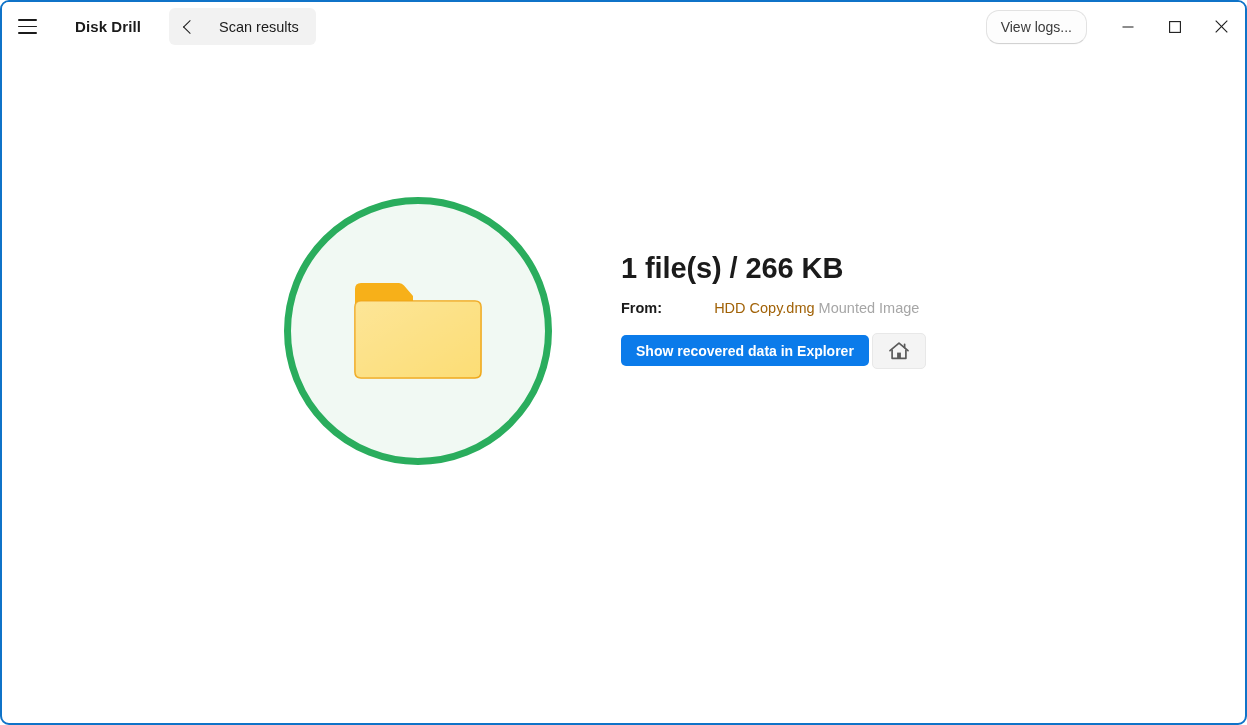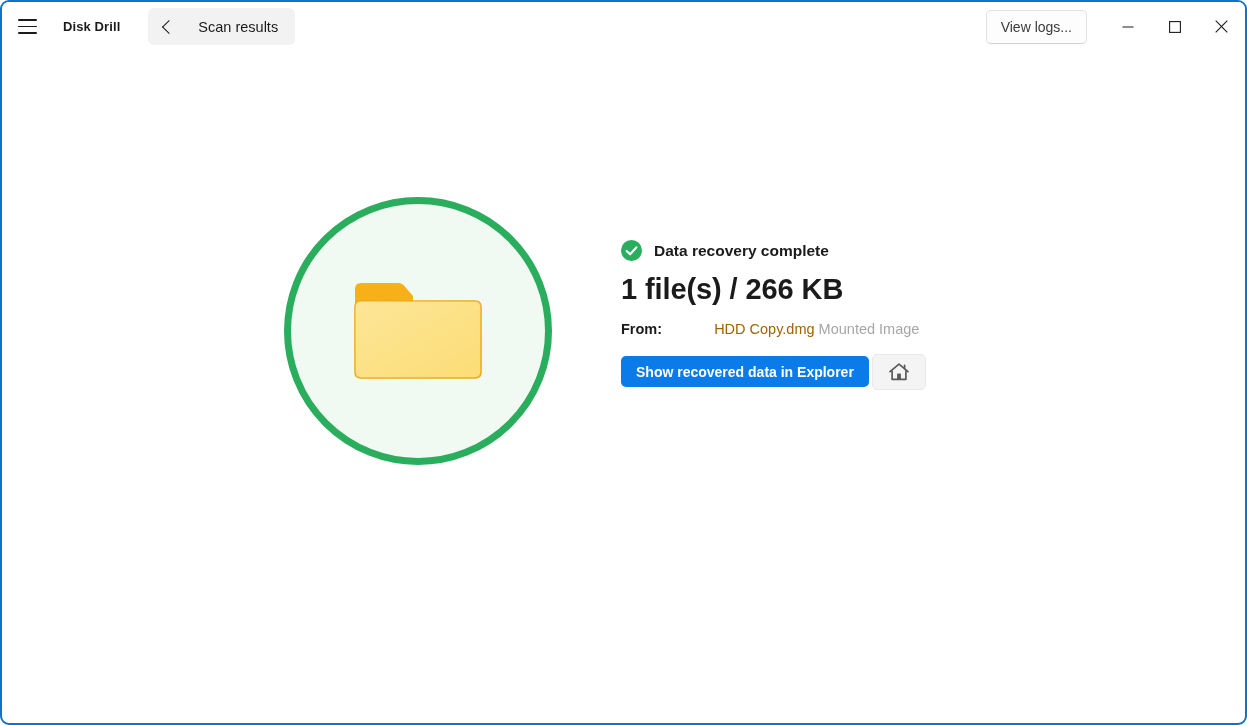--- a/index.html
+++ b/index.html
@@ -54,22 +54,22 @@
   }
   .hamburger span {
     display: block;
     width: 19px;
     height: 1.6px;
     background: #1b1b1b;
     border-radius: 1px;
   }
 
   .app-title {
-    margin-left: 16px;
-    font-size: 13px;
+    margin-left: 28px;
+    font-size: 15px;
     font-weight: bold;
     color: #1b1b1b;
     letter-spacing: 0.1px;
   }
 
   .back-chip {
     margin-left: 28px;
     height: 37px;
     display: flex;
     align-items: center;
@@ -103,21 +103,21 @@
 
   .viewlogs {
     height: 32px;
     padding: 0 14px;
     margin-right: 17px;
     display: flex;
     align-items: center;
     background: #fdfdfd;
     border: 1px solid #e2e2e2;
     border-bottom-color: #d2d2d2;
-    border-radius: 5px;
+    border-radius: 13px;
     font-size: 14px;
     color: #3b3b3b;
     cursor: pointer;
     box-shadow: 0 1px 0 rgba(0,0,0,0.02);
     margin-left: 44px;
   }
 
   .wbtn {
     width: 47px;
     height: 49px;
@@ -292,27 +292,20 @@
           <linearGradient id="fgrad" x1="0" y1="0" x2="1" y2="1">
             <stop offset="0%" stop-color="#ffffff" stop-opacity="0.45"></stop>
             <stop offset="100%" stop-color="#ffffff" stop-opacity="0"></stop>
           </linearGradient>
         </defs>
       </svg>
     </div>
 
     <div class="info">
 
-      <div class="status-row">
-        <svg class="check-icon" viewBox="0 0 21 21">
-          <circle cx="10.5" cy="10.5" r="10.5" fill="#2aad5d"></circle>
-          <path d="M5.6 10.9 L9.1 14.3 L15.5 7.3" fill="none" stroke="#ffffff" stroke-width="2.1" stroke-linecap="round" stroke-linejoin="round"></path>
-        </svg>
-        <div class="status-text">Data recovery complete</div>
-      </div>
 
       <div class="headline">1 file(s) / 266 KB</div>
 
       <div class="meta">
         <div class="line">
           <span class="lbl">From:</span>
           <span class="val">HDD Copy.dmg</span>
           <span class="muted">Mounted Image</span>
         </div>
       </div>

